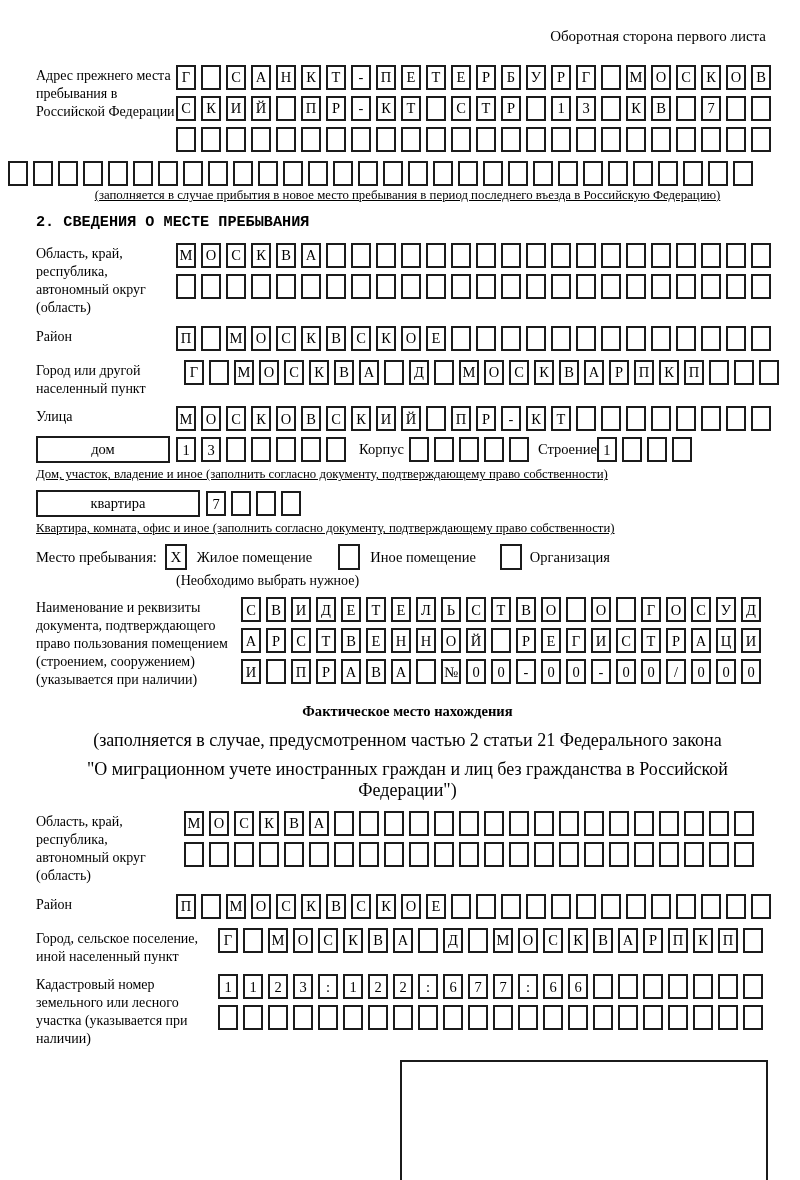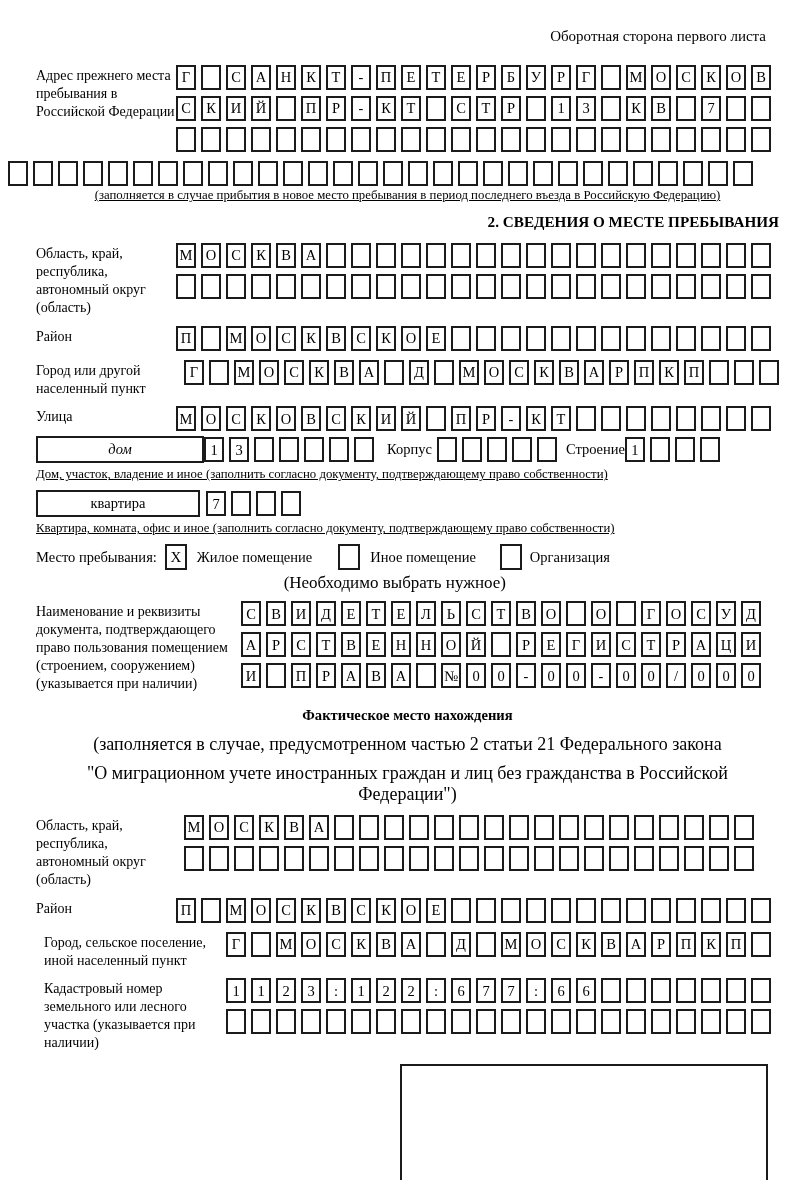--- a/index.html
+++ b/index.html
@@ -15,49 +15,49 @@
   .cell{
     box-sizing:border-box;flex:none;width:20px;height:25px;border:2px solid #1b1b1b;
     display:flex;align-items:center;justify-content:center;
     font-size:14.5px;line-height:1;background:#fff;
   }
   .rows{display:flex;flex-direction:column;gap:6px;}
   .field{display:flex;margin-bottom:9px;}
   .lbl{flex:none;font-size:14px;line-height:1.28;padding-top:2px;}
   .w-a{width:140px;}   
   .w-b{width:148px;}   
-  .w-c{width:182px;margin-left:8px;}   
+  .w-c{width:182px;}   
   .w-doc{width:205px;} 
   .fullrow{margin-left:-28px;margin-top:7px;margin-bottom:2px;}
   .note{font-size:12.8px;text-align:center;margin:2px 0 8px 0;text-decoration:underline;}
-  .sect-title{font-size:15.2px;font-weight:bold;text-align:right;margin:10px 0 12px 0;}
+  .sect-title{font-size:15.2px;font-weight:bold;text-align:left;margin:10px 0 12px 0;font-family:Liberation Mono, monospace;}
   .sub-title{font-size:14.6px;font-weight:bold;text-align:center;margin:14px 0 10px 0;}
   .note-c{font-size:18px;text-align:center;margin:8px 0 4px 0;}
   
   .inline-row{display:flex;align-items:center;margin:4px 0 4px 0;}
   .wide-box{
     box-sizing:border-box;flex:none;border:2px solid #1b1b1b;height:27px;
     display:flex;align-items:center;justify-content:center;font-size:14.5px;background:#fff;
   }
-  .wb-dom{width:168px;font-style:italic;}
+  .wb-dom{width:134px;margin-right:6px;}
   .wb-kv{width:164px;margin-right:6px;}
   .inline-lbl{font-size:14.5px;flex:none;}
   .ml14{margin-left:13px;margin-right:5px;}
   .ml8{margin-left:9px;margin-right:0;}
   
   .stay{display:flex;align-items:center;margin:8px 0 2px 0;font-size:14.5px;}
   .chk{
     box-sizing:border-box;flex:none;width:22px;height:26px;border:2px solid #1b1b1b;
     display:flex;align-items:center;justify-content:center;font-size:15px;background:#fff;
   }
   .stay .opt-lbl{margin:0 0 0 10px;}
   .stay .gap1{margin-left:8px;}
   .stay .gap2{margin-left:26px;}
   .stay .gap3{margin-left:24px;}
-  .need-note{font-size:17px;width:330px;margin:3px 0 8px 140px;text-align:right;}
+  .need-note{font-size:14px;width:330px;margin:3px 0 8px 140px;text-align:left;}
   
   .stamp-wrap{margin-top:12px;margin-left:364px;width:382px;}
   .stamp-box{box-sizing:border-box;width:368px;height:172px;border:2px solid #1b1b1b;background:#fff;}
 </style>
 </head>
 <body>
 
 <div class="page">
 
   <div class="hdr">Оборотная сторона первого листа</div>

